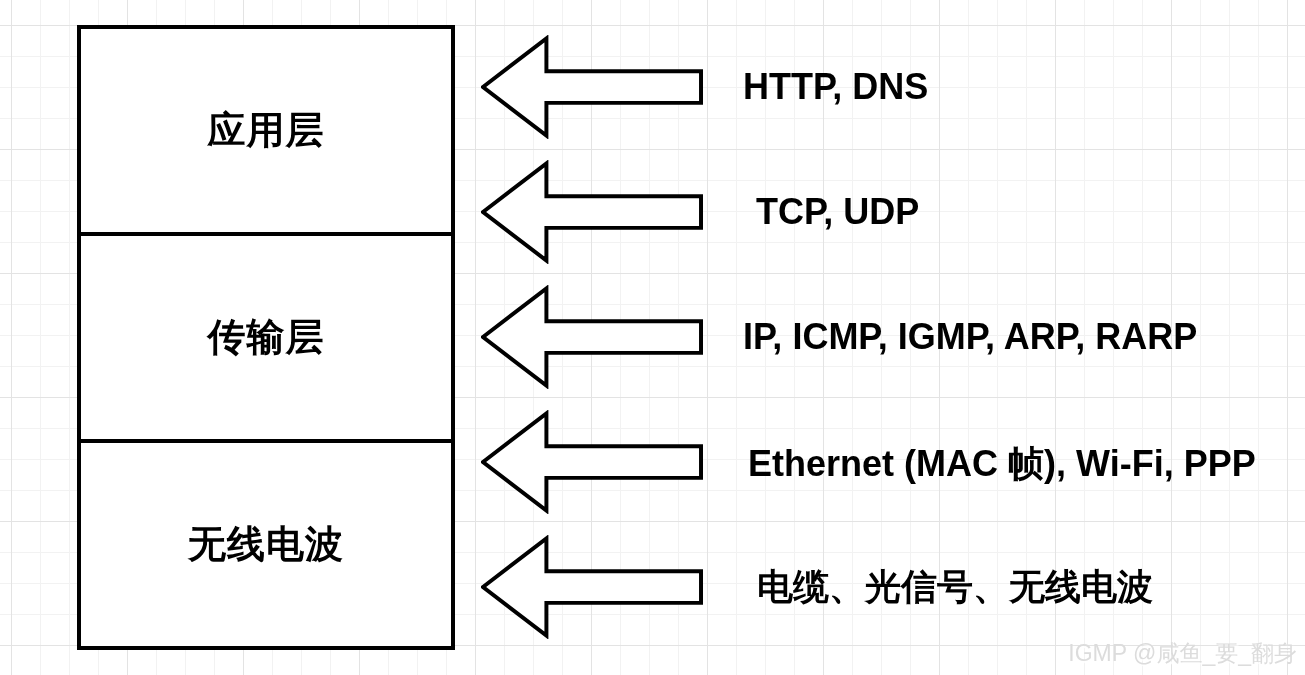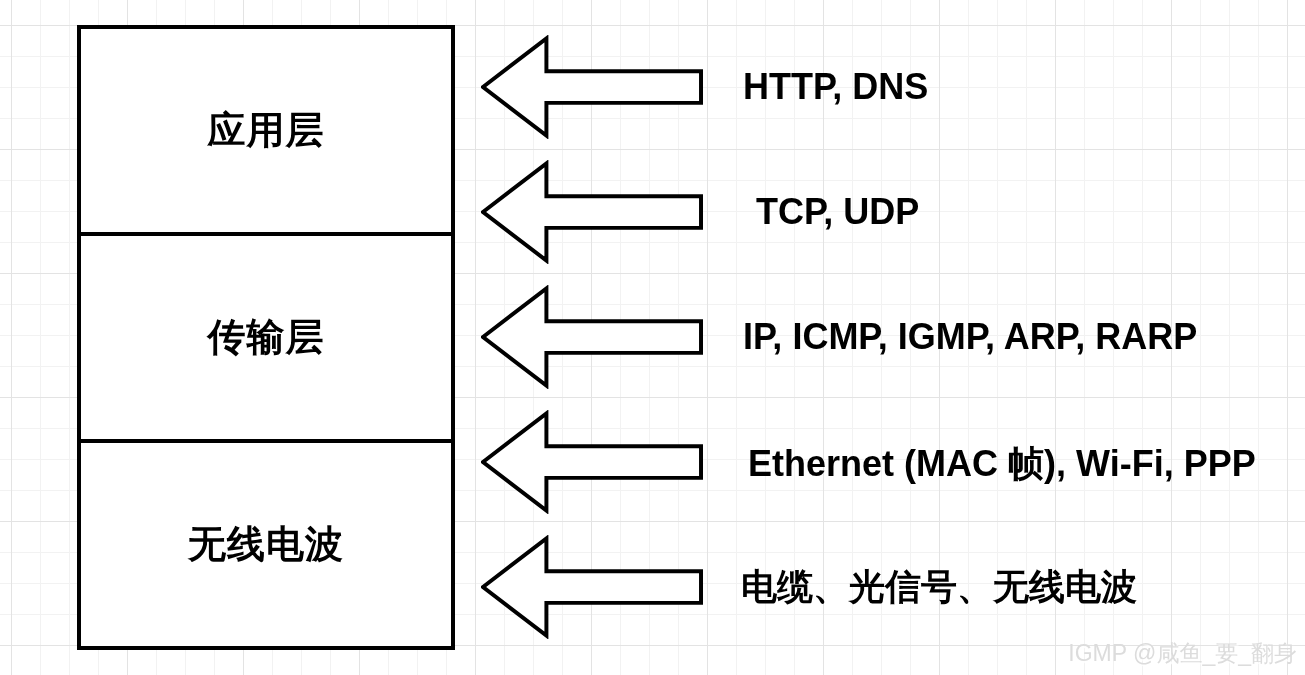--- a/index.html
+++ b/index.html
@@ -83,21 +83,21 @@
     transform: translateY(-50%);
     font-size: 36px;
     font-weight: bold;
     color: #000000;
     white-space: nowrap;
   }
   .protocol-1 { left: 743px; top: 87px;  }
   .protocol-2 { left: 756px; top: 212px; }
   .protocol-3 { left: 743px; top: 337px; }
   .protocol-4 { left: 748px; top: 444px; margin-top: 20px; }
-  .protocol-5 { left: 741px; top: 587px; }
+  .protocol-5 { left: 757px; top: 587px; }
 
   
   .watermark {
     position: absolute;
     right: 8px;
     bottom: 6px;
     font-size: 23px;
     font-weight: normal;
     color: #dcdcdc;
     text-shadow: 2px 2px 1px rgba(255,255,255,0.95);

